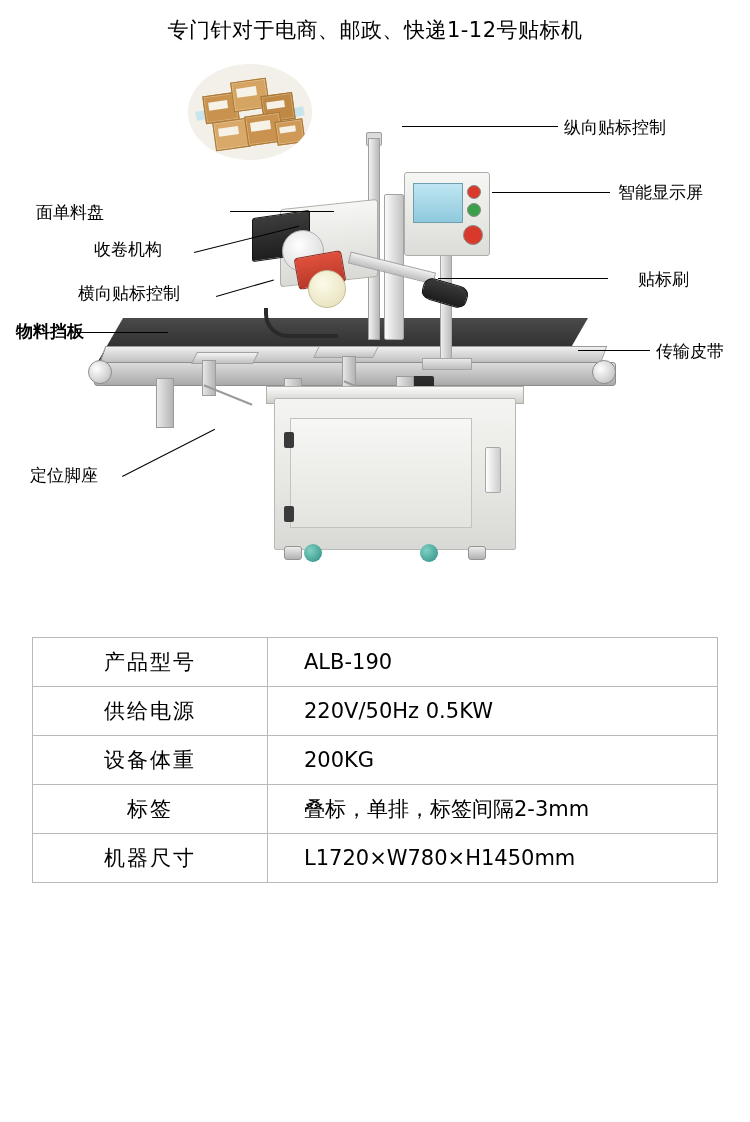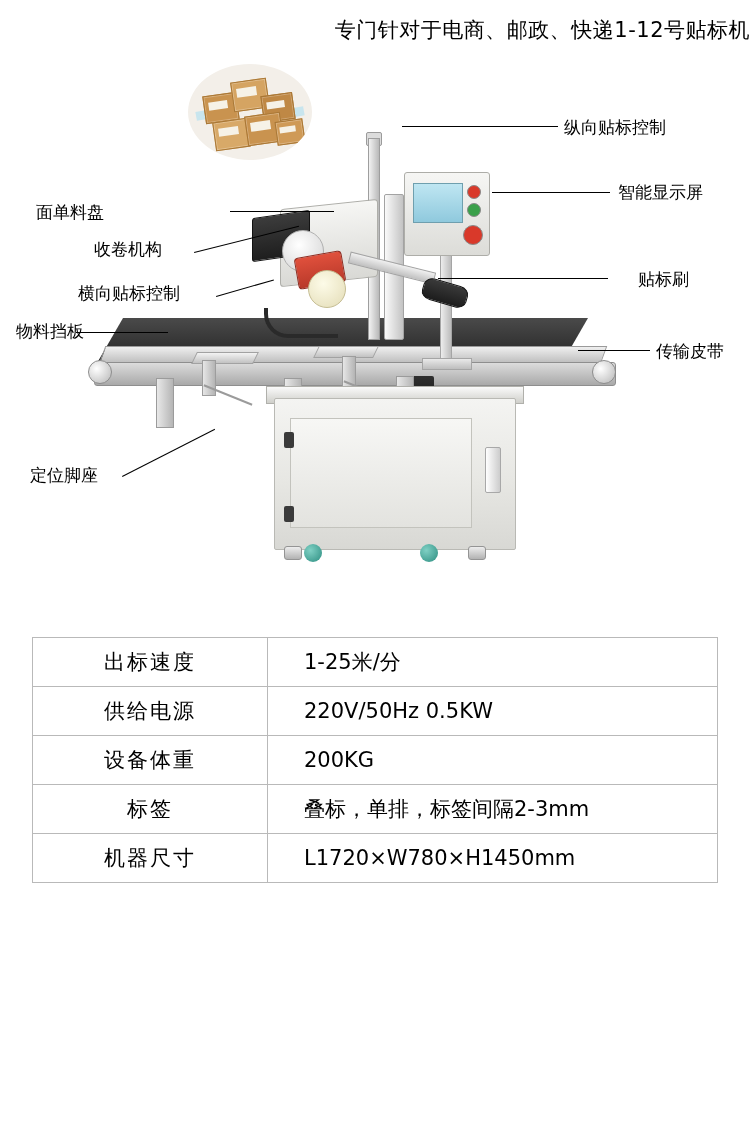--- a/index.html
+++ b/index.html
@@ -15,21 +15,21 @@
     color: #111;
     overflow: hidden;
   }
 
   
   .title {
     position: absolute;
     top: 16px;
     left: 0;
     width: 750px;
-    text-align: right;
+    text-align: center;
     font-size: 21px;
     letter-spacing: 0.5px;
     color: #000;
     font-family: "DejaVu Sans", sans-serif;
   }
 
   
   .illus {
     position: absolute;
     top: 46px;
@@ -458,29 +458,29 @@
   <div class="leader" style="left:106px; top:430px; width:104px; transform:rotate(-27deg);"></div>
 
   <div class="callout" style="left:548px; top:70px;">纵向贴标控制</div>
   <div class="callout" style="left:602px; top:135px;">智能显示屏</div>
   <div class="callout" style="left:622px; top:222px;">贴标刷</div>
   <div class="callout" style="left:640px; top:294px;">传输皮带</div>
 
   <div class="callout" style="left:20px; top:155px;">面单料盘</div>
   <div class="callout" style="left:78px; top:192px;">收卷机构</div>
   <div class="callout" style="left:62px; top:236px;">横向贴标控制</div>
-  <div class="callout" style="left:0px;  top:274px;">物料挡板</div>
+  <div class="callout" style="left:0px;  top:274px;font-weight:bold;">物料挡板</div>
   <div class="callout" style="left:14px; top:418px;text-align:right;">定位脚座</div>
 </div>
 
 <table class="spec-table">
   <tbody>
     <tr>
-      <td class="k">出标速度</td>
-      <td class="v">1-25米/分</td>
+      <td class="k">产品型号</td>
+      <td class="v">ALB-190</td>
     </tr>
     <tr>
       <td class="k">供给电源</td>
       <td class="v">220V/50Hz     0.5KW</td>
     </tr>
     <tr>
       <td class="k">设备体重</td>
       <td class="v">200KG</td>
     </tr>
     <tr>

